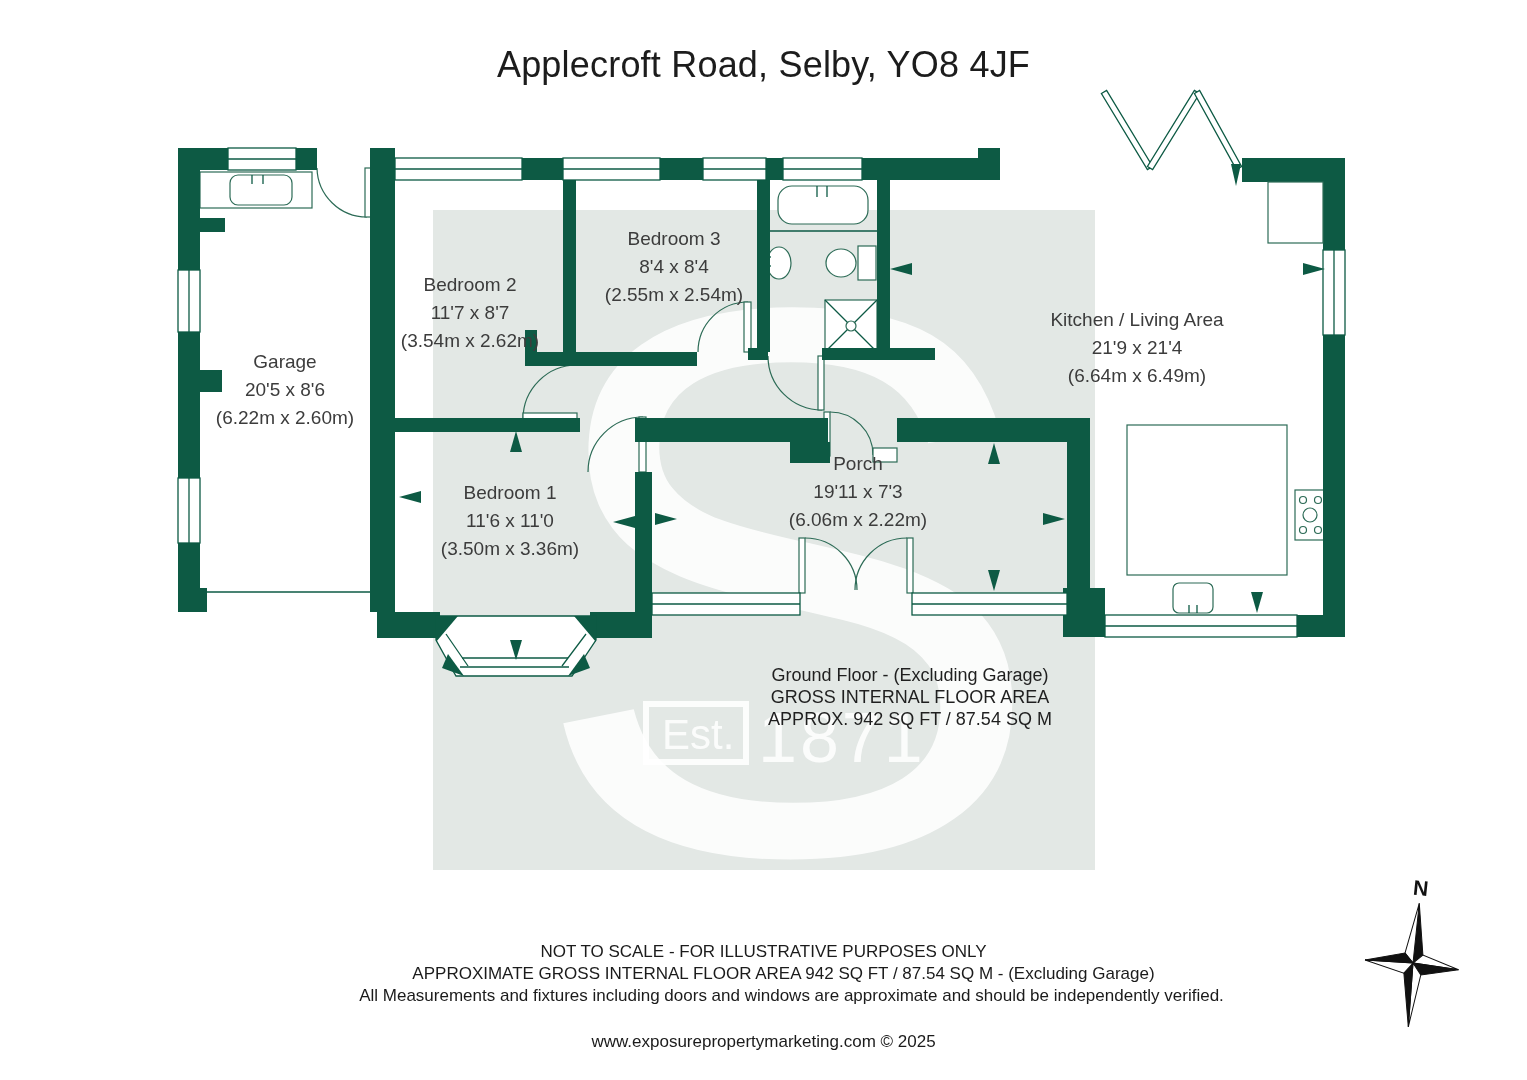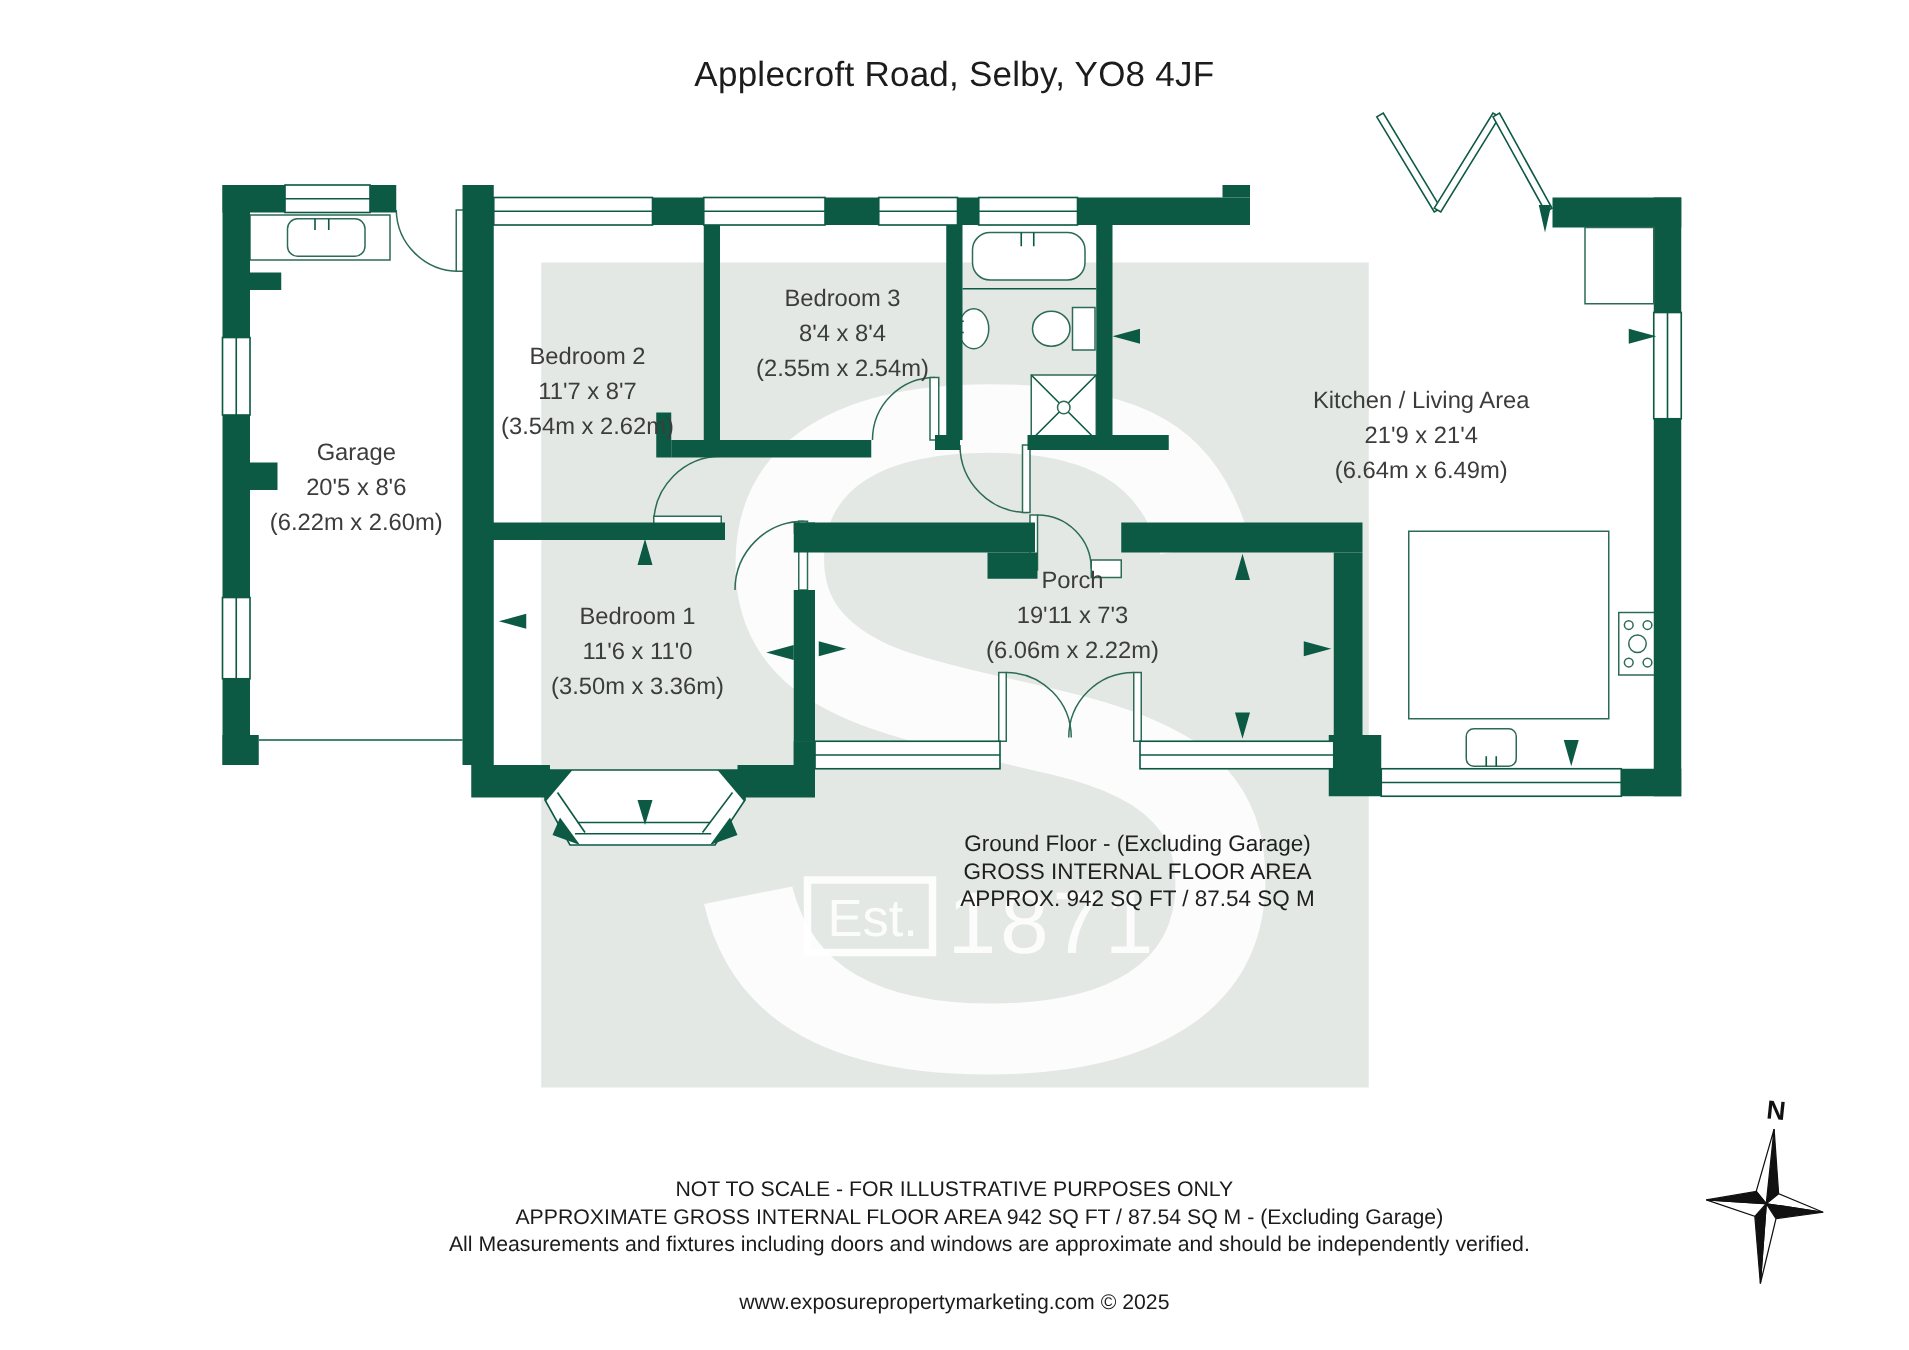--- a/index.html
+++ b/index.html
@@ -1,19 +1,19 @@
 <!DOCTYPE html>
 <html><head>
 <meta charset="utf-8">
 <style>
   html,body{margin:0;padding:0;background:#ffffff;}
   body{font-family:"Liberation Sans", sans-serif;}
   #stage{position:relative;width:1527px;height:1080px;background:#ffffff;overflow:hidden;}
   #title{position:absolute;top:44px;left:0;width:100%;text-align:center;
-         font-size:28px;color:#1c1c1c;letter-spacing:0.2px;}
+         font-size:36px;color:#1c1c1c;letter-spacing:0.2px;}
   svg{position:absolute;top:0;left:0;}
   svg text{font-family:"Liberation Sans", sans-serif;}
   .roomname, .roomdim{fill:#3c3c3c;font-size:19px;}
   .summary{fill:#1f1f1f;font-size:18px;}
   .wm{fill:#ffffff;opacity:0.88;}
   .footer-line{position:absolute;left:0;width:100%;text-align:center;color:#1b1b1b;font-size:17px;}
   #f1{top:942px;} #f2{top:964px;padding-left:20px;} #f3{top:986px;margin-left:28px;} #f4{top:1008px;margin-top:24px;}
   .wall{fill:#0d5a44;}
   .thin{stroke:#0d5a44;stroke-width:1.3;fill:none;}
   .winbox{fill:#ffffff;stroke:#0d5a44;stroke-width:1.3;}

